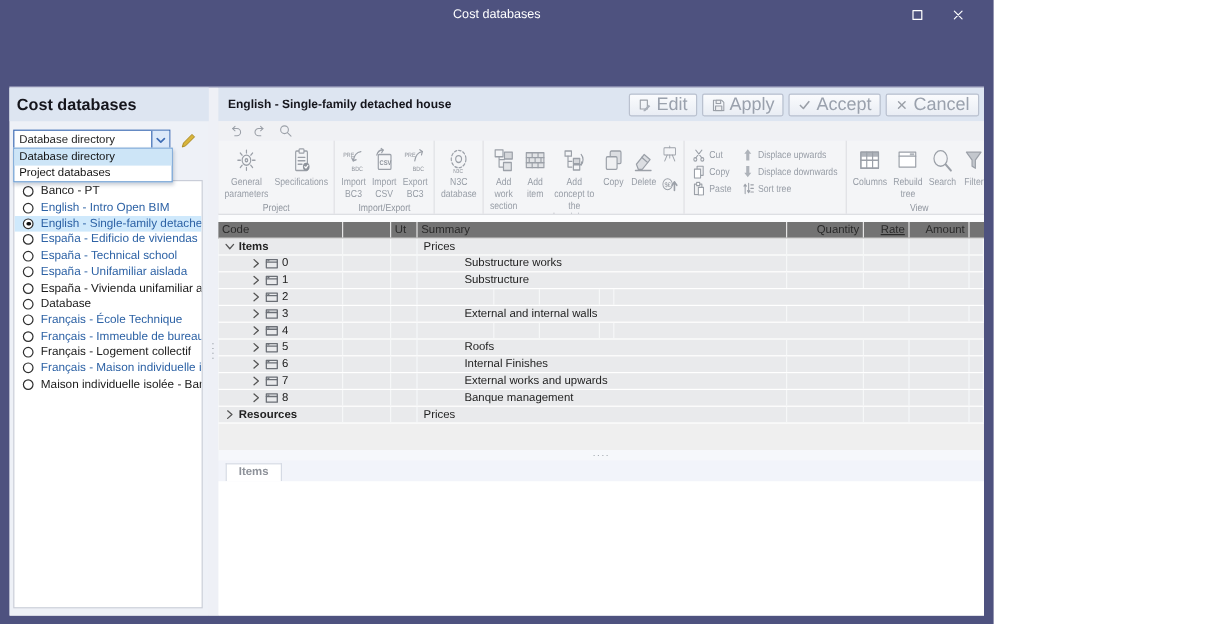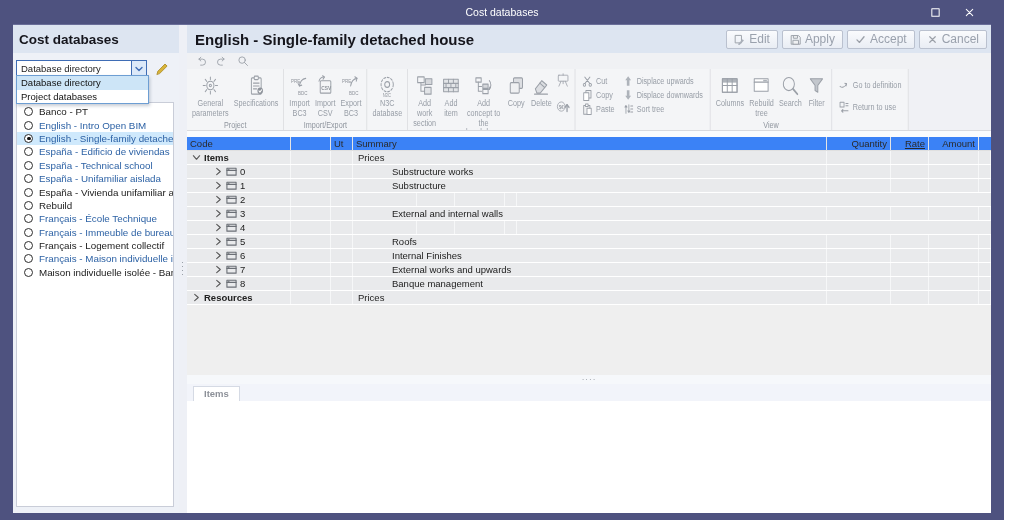--- a/index.html
+++ b/index.html
@@ -1,19 +1,19 @@
 <!DOCTYPE html>
 <html><head>
 <meta charset="utf-8">
 <style>
   * { margin:0; padding:0; box-sizing:border-box; }
   html,body { width:1024px; height:520px; overflow:hidden;
     font-family:"Liberation Sans", sans-serif; }
-  .window { width:1004px; height:520px; background:#4e527f;
-    display:flex; flex-direction:column; padding:0 13px 7px; }
+  .window { width:828px; height:520px; background:#4e527f;
+    display:flex; flex-direction:column; padding:0 8px 7px;gap:48px; }
   
   .titlebar { height:24px; position:relative; display:flex; align-items:center;
     justify-content:center; color:#fff; font-size:10.5px; flex:0 0 auto; }
   .tb-controls { position:absolute; right:5px; top:0; height:100%; display:flex; }
   .tb-btn { width:34px; height:100%; display:flex; align-items:center; justify-content:center; }
   
   .wbody { flex:1; display:flex; background:#eef0f6; min-height:0; border-top:1px solid #6a6e99; }
   
   .sidebar { width:166px; background:#eef1f7; display:flex; flex-direction:column; position:relative; }
   .sb-header { height:28px; background:#dde5f1; display:flex; align-items:center;
@@ -42,25 +42,25 @@
   .radio.on::after { content:""; position:absolute; left:2px; top:2px; width:3.5px;
     height:3.5px; border-radius:50%; background:#111; }
   
   .vsplit { width:8px; background:#eef0f6; display:flex; align-items:center;
     justify-content:center; }
   .vsplit .dots { writing-mode:vertical-rl; color:#9aa0a8; font-size:9px; letter-spacing:1px; }
   
   .main { flex:1; display:flex; flex-direction:column; min-width:0; }
   .main-header { height:28px; background:#dde5f1; display:flex; align-items:center;
     padding:0 4px 0 8px; flex:0 0 auto; }
-  .mh-title { font-size:15px; font-weight:bold; color:#15151c; flex:1;
+  .mh-title { font-size:10px; font-weight:bold; color:#15151c; flex:1;
     white-space:nowrap; overflow:hidden; }
   .hbtn { height:19px; display:flex; align-items:center; gap:4px; margin-left:4px;
     padding:0 7px; background:linear-gradient(#fafbfd,#e9edf4); border:1px solid #bac1cf;
-    border-radius:2px; font-size:12px; color:#9aa1ad; white-space:nowrap; }
+    border-radius:2px; font-size:15px; color:#9aa1ad; white-space:nowrap; }
   
   .quickbar { height:16px; background:#f0f1f4; display:flex; align-items:center;
     gap:9px; padding-left:8px; flex:0 0 auto; }
   .qbtn { display:flex; align-items:center; }
   .ribbon { height:62px; background:#f0f1f5; border-bottom:1px solid #d9dade;
     position:relative; overflow:hidden; flex:0 0 auto; }
   .ribbon-inner { position:absolute; left:0; top:0; height:62px; display:flex;
     background:#f4f5f7; transform:scaleX(0.85); transform-origin:0 0; }
   .rib-group { display:flex; flex-direction:column; border-right:1px solid #dcdde1;
     padding:2px 3px 0; }
@@ -71,21 +71,21 @@
     margin-bottom:2px; }
   .rib-glabel { height:13px; text-align:center; font-size:8.5px; color:#8f959e; }
   .rib-pair { display:flex; flex-direction:column; justify-content:space-between;
     height:48px; padding:1px 2px; }
   .rib-smalls { display:flex; flex-direction:column; gap:1px; padding:3px 5px; }
   .rib-smalls.two { gap:9px; padding-top:7px; }
   .rib-small { display:flex; align-items:center; gap:4px; height:13px; font-size:8.5px;
     color:#979da6; white-space:nowrap; }
   
   .grid-gap { height:6px; background:#fbfcfd; flex:0 0 auto; }
-  .grid-header { height:14px; background:#3b82f6; display:flex; font-size:9.5px; color:#2a2a2a;
+  .grid-header { height:14px; background:#737373; display:flex; font-size:9.5px; color:#2a2a2a;
     border-bottom:1px solid #e0e0e0; align-items:stretch; flex:0 0 auto; }
   .gc { display:flex; align-items:center; padding:0 3px; border-right:1px solid #e4e4e4;
     white-space:nowrap; overflow:hidden; }
   .col-code { width:104px; } .col-blank { width:40px; } .col-ut { width:22px; }
   .col-sum { flex:1; min-width:0; } .col-qty { width:64px; justify-content:flex-end; }
   .col-rate { width:38px; justify-content:flex-end;text-decoration:underline; } .col-amt { width:50px; justify-content:flex-end; }
   .col-sp { width:12px; border-right:none; }
   .grid-body { flex:1; background:#fff; display:flex; flex-direction:column; overflow:hidden; }
   .grow { height:13px; background:#e9eaec; display:flex; margin-bottom:1px; font-size:9.5px;
     color:#222; align-items:stretch; flex:0 0 auto; }
@@ -186,21 +186,21 @@
           <div class="db-item link">
             <span class="radio"></span>
             <span>España - Unifamiliar aislada</span>
           </div>
           <div class="db-item">
             <span class="radio"></span>
             <span>España - Vivienda unifamiliar aisla...</span>
           </div>
           <div class="db-item">
             <span class="radio"></span>
-            <span>Rebuild</span>
+            <span>Database</span>
           </div>
           <div class="db-item link">
             <span class="radio"></span>
             <span>Français - École Technique</span>
           </div>
           <div class="db-item link">
             <span class="radio"></span>
             <span>Français - Immeuble de bureaux</span>
           </div>
           <div class="db-item">

